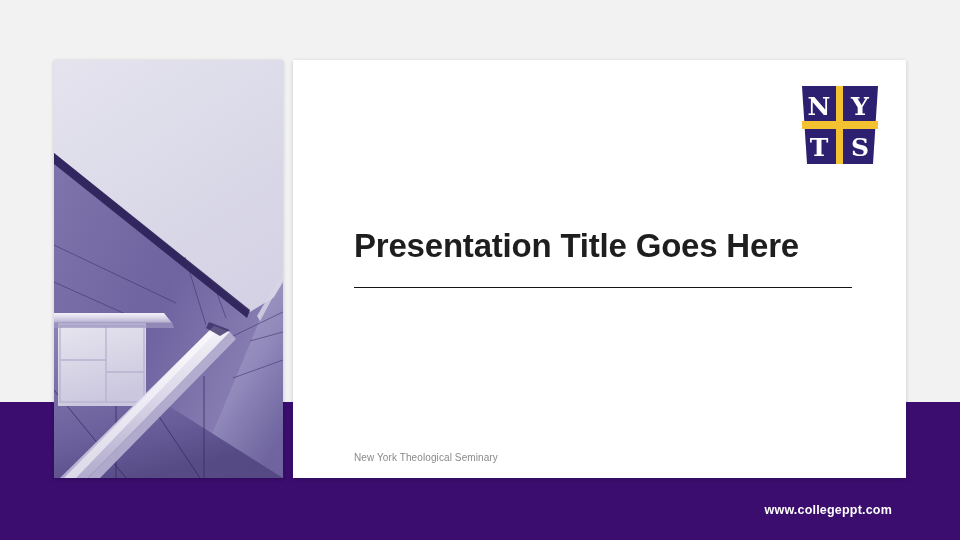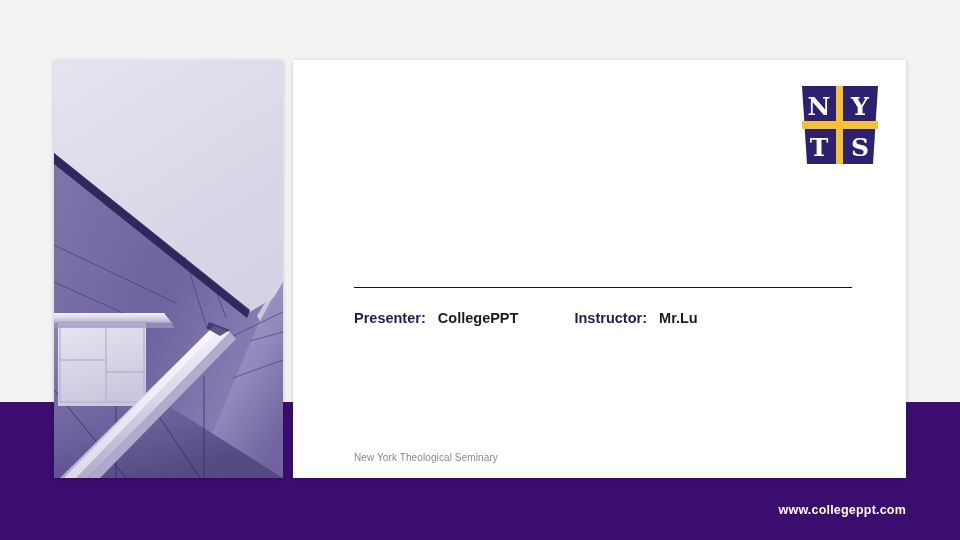--- a/index.html
+++ b/index.html
@@ -25,21 +25,21 @@
   .bottom-band {
     position: absolute;
     left: 0;
     top: 402px;
     width: 960px;
     height: 138px;
     background: #3a0d6e;
   }
   .band-url {
     position: absolute;
-    right: 54px;
+    right: 68px;
     top: 101px;
     color: #ffffff;
     font-size: 12.5px;
     font-weight: bold;
     letter-spacing: 0.2px;
     white-space: nowrap;
   }
 
   
   .slide-card {
@@ -126,32 +126,24 @@
 <body>
 
 <div id="stage">
 
   <div class="bottom-band">
     <div class="band-url">www.collegeppt.com</div>
   </div>
 
   <div class="slide-card">
 
+    <div class="title">Presentation Title Goes Here</div>
 
     <div class="title-rule"></div>
 
-    <div class="meta">
-      <span class="lbl">Presenter:</span>
-      <span>&nbsp;</span>
-      <span class="val">CollegePPT</span>
-      <span class="gap"></span>
-      <span class="lbl">Instructor:</span>
-      <span>&nbsp;</span>
-      <span class="val">Mr.Lu</span>
-    </div>
 
     <div class="slide-footer">New York Theological Seminary</div>
   </div>
 
   <div class="photo">
     <svg width="229" height="418" viewBox="0 0 229 418" xmlns="http://www.w3.org/2000/svg" aria-hidden="true">
       <defs>
         <linearGradient id="skyg" x1="0" y1="0" x2="0.35" y2="1">
           <stop offset="0%" stop-color="#e4e3ee"></stop>
           <stop offset="100%" stop-color="#cfcde1"></stop>

